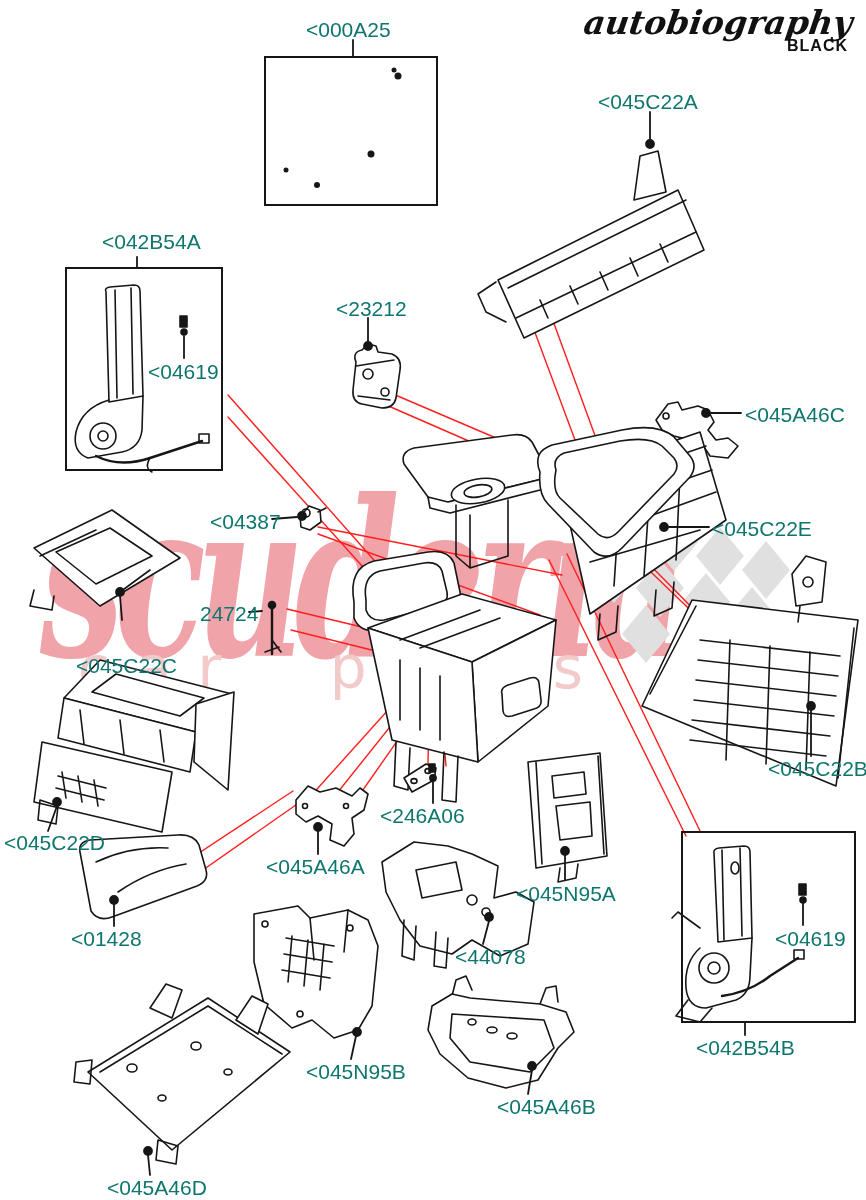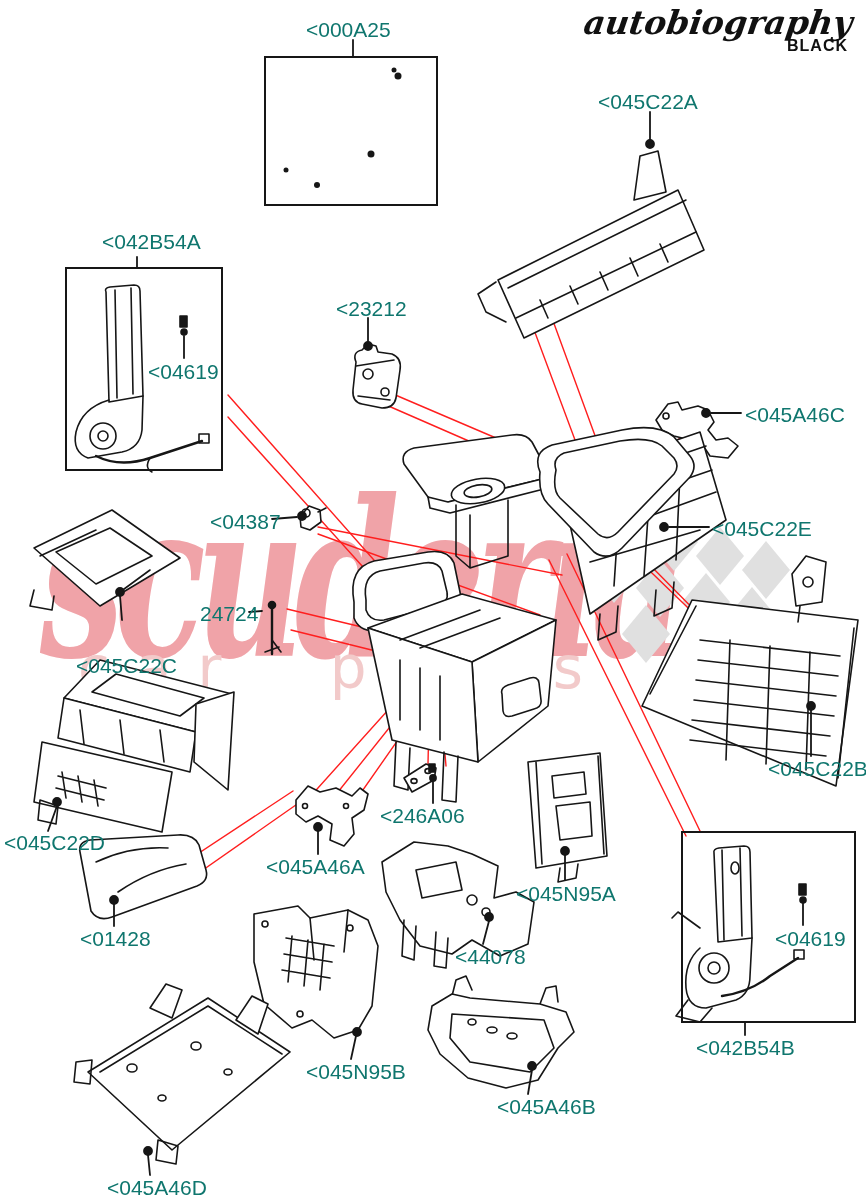--- a/index.html
+++ b/index.html
@@ -320,21 +320,21 @@
   <div class="plabel" style="left:745px;top:403px">&lt;045A46C</div>
   <div class="plabel" style="left:210px;top:510px">&lt;04387</div>
   <div class="plabel" style="left:712px;top:517px">&lt;045C22E</div>
   <div class="plabel" style="left:76px;top:654px">&lt;045C22C</div>
   <div class="plabel" style="left:200px;top:602px">24724</div>
   <div class="plabel" style="left:768px;top:757px">&lt;045C22B</div>
   <div class="plabel" style="left:4px;top:831px">&lt;045C22D</div>
   <div class="plabel" style="left:380px;top:804px">&lt;246A06</div>
   <div class="plabel" style="left:266px;top:855px">&lt;045A46A</div>
   <div class="plabel" style="left:516px;top:882px">&lt;045N95A</div>
-  <div class="plabel" style="left:80px;top:927px">&lt;01428</div>
+  <div class="plabel" style="left:71px;top:927px">&lt;01428</div>
   <div class="plabel" style="left:455px;top:945px">&lt;44078</div>
   <div class="plabel" style="left:306px;top:1060px">&lt;045N95B</div>
   <div class="plabel" style="left:775px;top:927px">&lt;04619</div>
   <div class="plabel" style="left:696px;top:1036px">&lt;042B54B</div>
   <div class="plabel" style="left:497px;top:1095px">&lt;045A46B</div>
   <div class="plabel" style="left:107px;top:1176px">&lt;045A46D</div>
 
   <div id="brand">
     <span class="script">autobiography</span>
     <span class="edition">BLACK</span>

